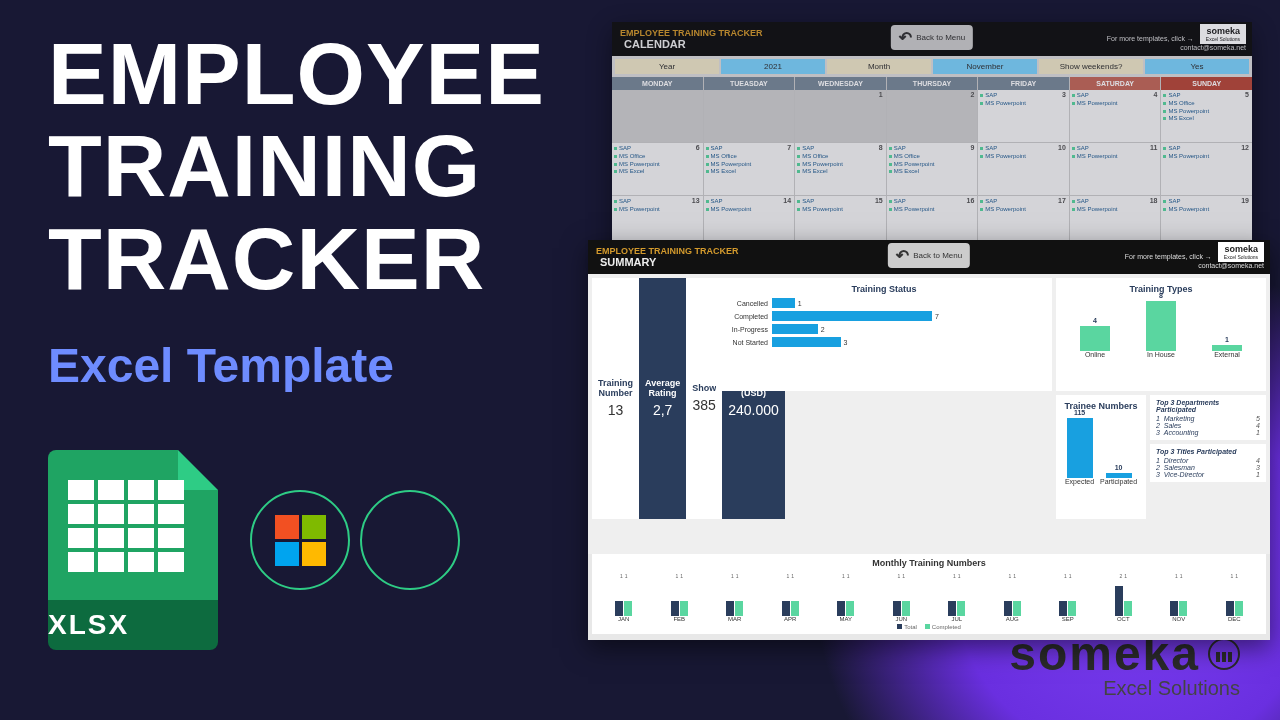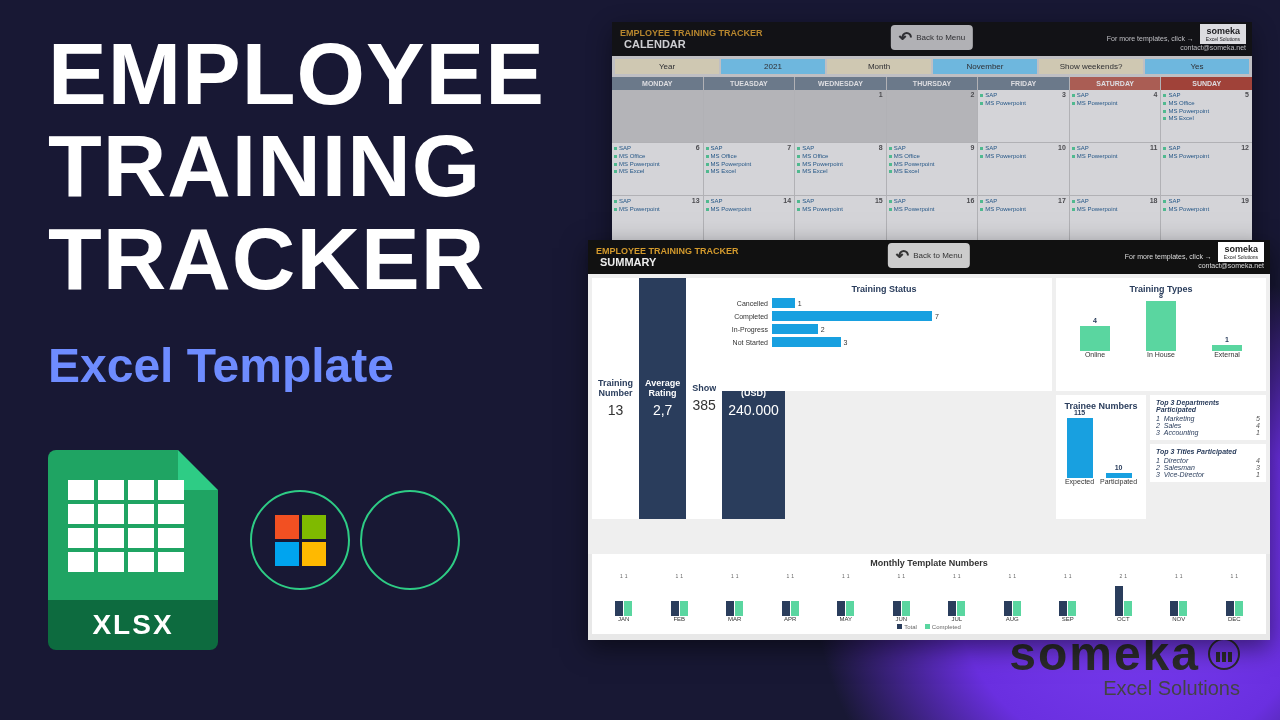--- a/index.html
+++ b/index.html
@@ -6,21 +6,21 @@
 body{width:1280px;height:720px;background:#181834;position:relative;overflow:hidden}
 .purple-blob{position:absolute;right:-180px;bottom:-180px;width:650px;height:650px;border-radius:50%;background:radial-gradient(circle,#7b3ff2 0%,#6a2fe0 40%,rgba(106,47,224,0) 70%)}
 .title-block{position:absolute;left:48px;top:28px;color:#fff}
 .title-block .big{font-size:88px;font-weight:800;line-height:1.05;letter-spacing:1px}
 .subtitle{position:absolute;left:48px;top:338px;color:#6e8cff;font-size:48px;font-weight:700}
 .xlsx-badge{position:absolute;left:48px;top:450px;width:170px;height:200px}
 .xlsx-top{width:170px;height:150px;background:#1fa463;border-radius:8px 8px 0 0;position:relative}
 .xlsx-fold{position:absolute;right:0;top:0;width:0;height:0;border-left:40px solid #2ecc85;border-top:40px solid #181834}
 .xlsx-grid{position:absolute;left:20px;top:30px;display:grid;grid-template-columns:repeat(4,26px);grid-template-rows:repeat(4,20px);gap:4px}
 .xlsx-grid div{background:#fff}
-.xlsx-bot{width:170px;height:50px;background:#0d6b3f;color:#fff;font-weight:800;font-size:28px;text-align:center;line-height:50px;border-radius:0 0 8px 8px;letter-spacing:2px}
+.xlsx-bot{width:170px;height:50px;background:#0d6b3f;color:#fff;font-weight:800;font-size:28px;line-height:50px;border-radius:0 0 8px 8px;letter-spacing:2px}
 .os-badge{position:absolute;top:490px;width:100px;height:100px;border:2px solid #2ecc85;border-radius:50%;display:flex;align-items:center;justify-content:center}
 .win-badge{left:250px}
 .mac-badge{left:360px}
 .win-logo{display:grid;grid-template-columns:24px 24px;grid-template-rows:24px 24px;gap:3px}
 .win-logo div:nth-child(1){background:#f25022}
 .win-logo div:nth-child(2){background:#7fba00}
 .win-logo div:nth-child(3){background:#00a4ef}
 .win-logo div:nth-child(4){background:#ffb900}
 .apple{color:#fff;font-size:48px;line-height:1}
 .someka-brand{position:absolute;right:40px;bottom:20px;text-align:right;color:#222}
@@ -448,21 +448,21 @@
                 <span>3&nbsp;&nbsp;Vice-Director</span>
                 <span>1</span>
               </div>
             </div>
         </div>
       </div>
     </div>
   </div>
 
   <div class="monthly">
-    <h4>Monthly Template Numbers</h4>
+    <h4>Monthly Training Numbers</h4>
     <div class="mbars" id="monthly-bars">
         <div class="mcol">
           <div class="nums">
             <span>1</span>
             <span>1</span>
           </div>
           <div class="pair">
             <div class="bt" style="height:15px"></div>
             <div class="bc" style="height:15px"></div>
           </div>

